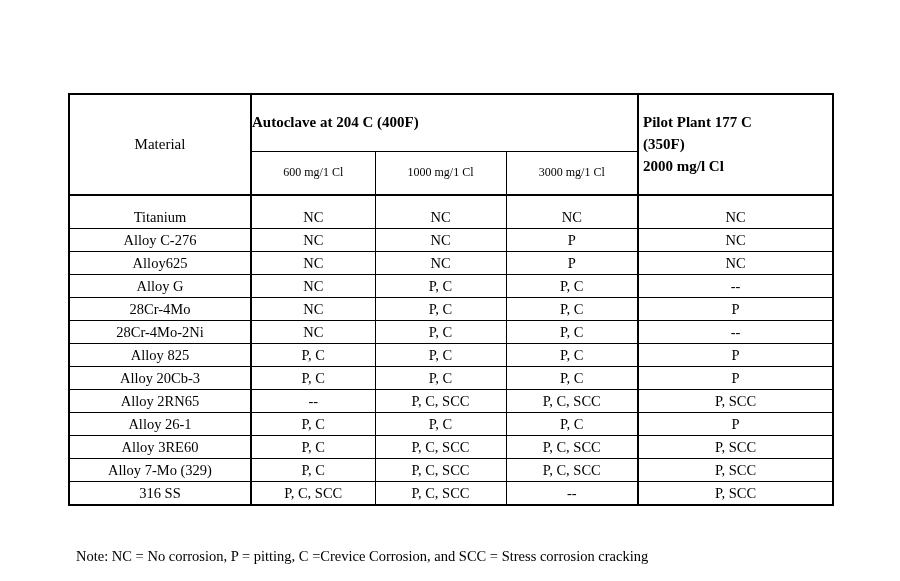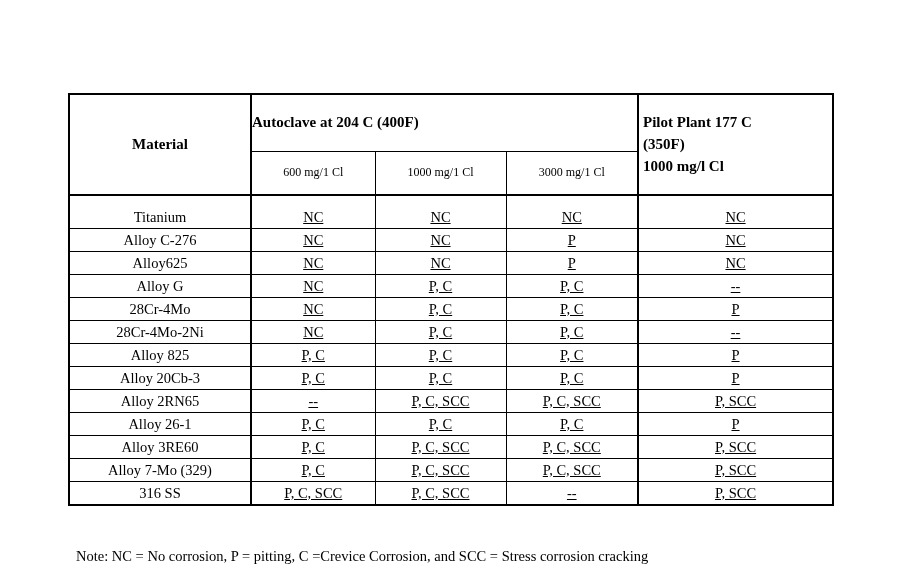--- a/index.html
+++ b/index.html
@@ -44,21 +44,21 @@
     border: 1px solid #000000;
     padding: 0;
     vertical-align: middle;
   }
   
   table.data {
     border: 2px solid #000000;
   }
   .hdr-material {
     text-align: center;
-    font-weight: bold;
+    font-weight: normal;
     font-size: 15px;
     border-right: 2px solid #000 !important;
     border-bottom: 2px solid #000 !important;
   }
   .hdr-group {
     text-align: left;
     font-weight: bold;
     font-size: 15px;
     height: 52px;
     border-bottom: 1px solid #000;
@@ -83,21 +83,20 @@
     text-align: center;
     padding-left: 7px;
     height: 22px;
     font-size: 14.5px;
     border-right: 2px solid #000 !important;
   }
   td.val {
     text-align: center;
     height: 22px;
     font-size: 14.5px;
-    text-decoration: underline;
   }
   td.val.last-col {
     border-left: 2px solid #000 !important;
   }
   tr.first-row td {
     height: 30px;
     vertical-align: bottom;
     padding-bottom: 2px;
   }
   .note {
@@ -122,21 +121,21 @@
         <col style="width:132px">
         <col style="width:195px">
       </colgroup>
       <thead>
         <tr>
           <th class="hdr-material" rowspan="2">Material</th>
           <th class="hdr-group" colspan="3">Autoclave at 204 C (400F)</th>
           <th class="hdr-group right" rowspan="2">
             <div>Pilot Plant 177 C</div>
             <div>(350F)</div>
-            <div>1000 mg/l Cl</div>
+            <div>2000 mg/l Cl</div>
           </th>
         </tr>
         <tr>
           <th class="hdr-sub">600 mg/1 Cl</th>
           <th class="hdr-sub">1000 mg/1 Cl</th>
           <th class="hdr-sub last-sub">3000 mg/1 Cl</th>
         </tr>
       </thead>
       <tbody>
         <tr class="first-row">

